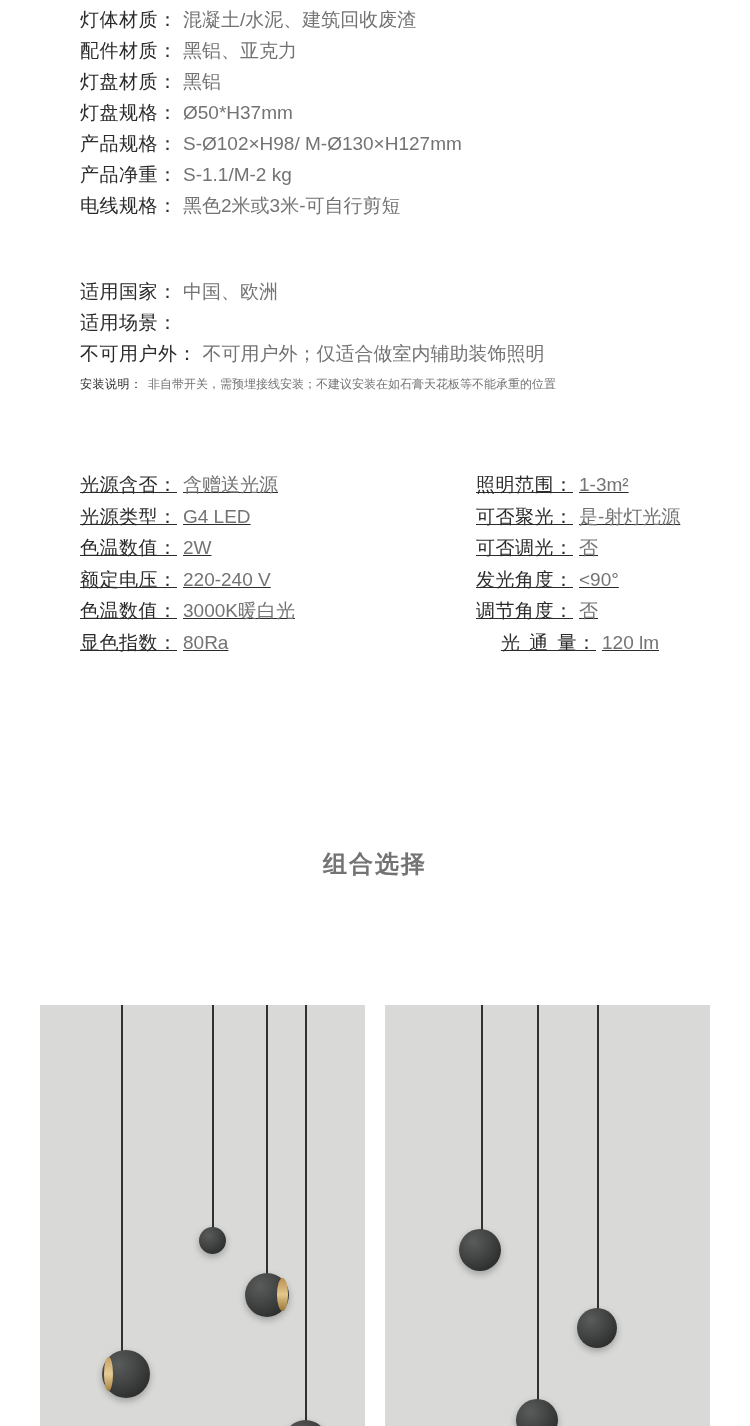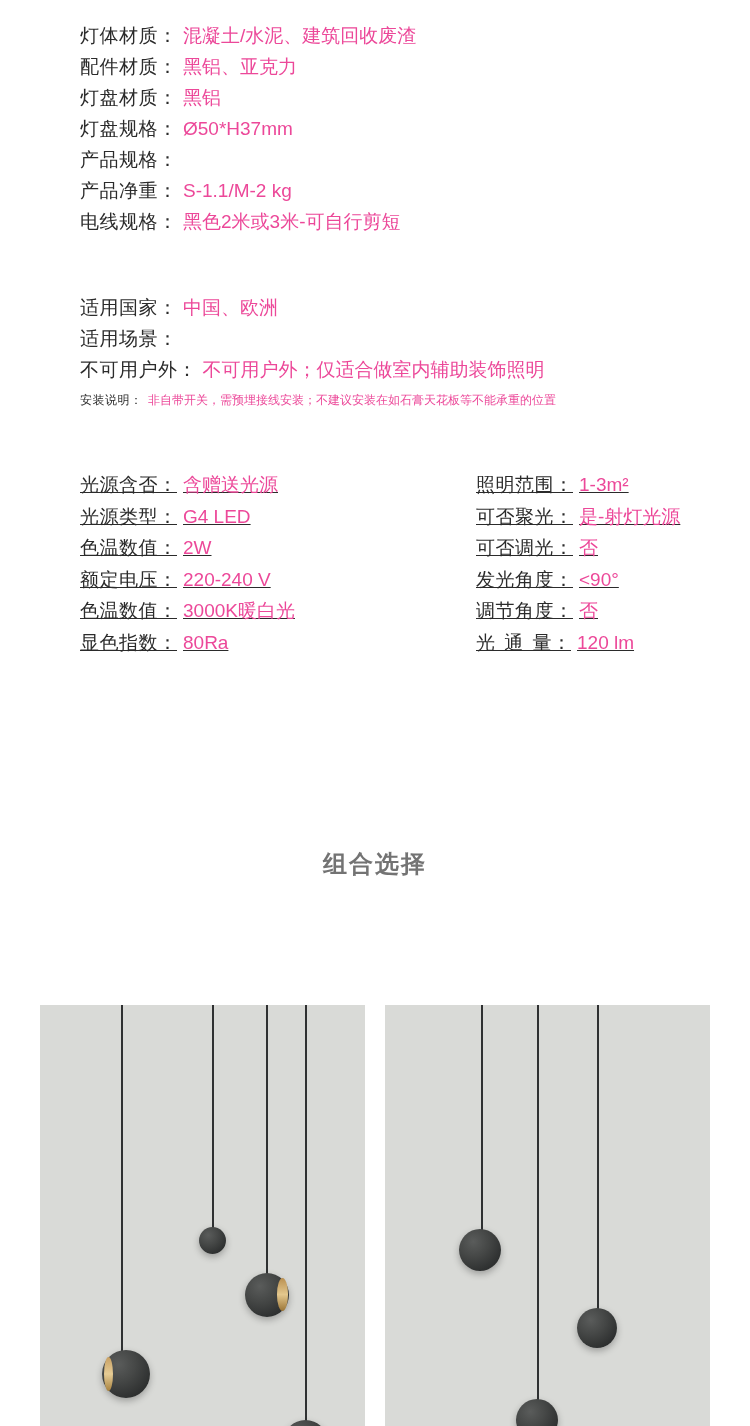--- a/index.html
+++ b/index.html
@@ -18,38 +18,37 @@
   .page {
     position: relative;
     width: 750px;
     height: 1426px;
   }
 
   
   .spec-block {
     position: absolute;
     left: 80px;
-    margin-top: 16px;
   }
   .spec-row {
     display: flex;
     align-items: baseline;
     font-size: 19px;
     line-height: 31px;
     white-space: nowrap;
   }
   .spec-label {
     color: #2b2b2b;
     letter-spacing: 0.5px;
   }
   .spec-colon {
     margin-right: 6px;
   }
   .spec-value {
-    color: #ec4899;
+    color: #737373;
   }
 
   #block-material { top: 4px; }
   #block-usage { top: 276px; }
 
   .wrap-row {
     font-size: 12px;
     line-height: 31px;
     white-space: normal;
     max-width: 600px;
@@ -68,20 +67,21 @@
   }
   #block-light-left .spec-row,
   #block-light-right .spec-row {
     line-height: 31.5px;
     text-decoration: underline;
   }
   .lbl-spread {
     display: inline-block;
     text-align: justify;
     text-align-last: justify;
+    margin-left: 25px;
   }
 
   
   .section-title {
     position: absolute;
     top: 848px;
     left: 0;
     width: 750px;
     text-align: center;
     font-size: 24px;
@@ -162,20 +162,21 @@
       <span class="spec-value">黑铝</span>
     </div>
     <div class="spec-row">
       <span class="spec-label">灯盘规格</span>
       <span class="spec-colon">：</span>
       <span class="spec-value">Ø50*H37mm</span>
     </div>
     <div class="spec-row">
       <span class="spec-label">产品规格</span>
       <span class="spec-colon">：</span>
+      <span class="spec-value">S-Ø102×H98/ M-Ø130×H127mm</span>
     </div>
     <div class="spec-row">
       <span class="spec-label">产品净重</span>
       <span class="spec-colon">：</span>
       <span class="spec-value">S-1.1/M-2 kg</span>
     </div>
     <div class="spec-row">
       <span class="spec-label">电线规格</span>
       <span class="spec-colon">：</span>
       <span class="spec-value">黑色2米或3米-可自行剪短</span>

